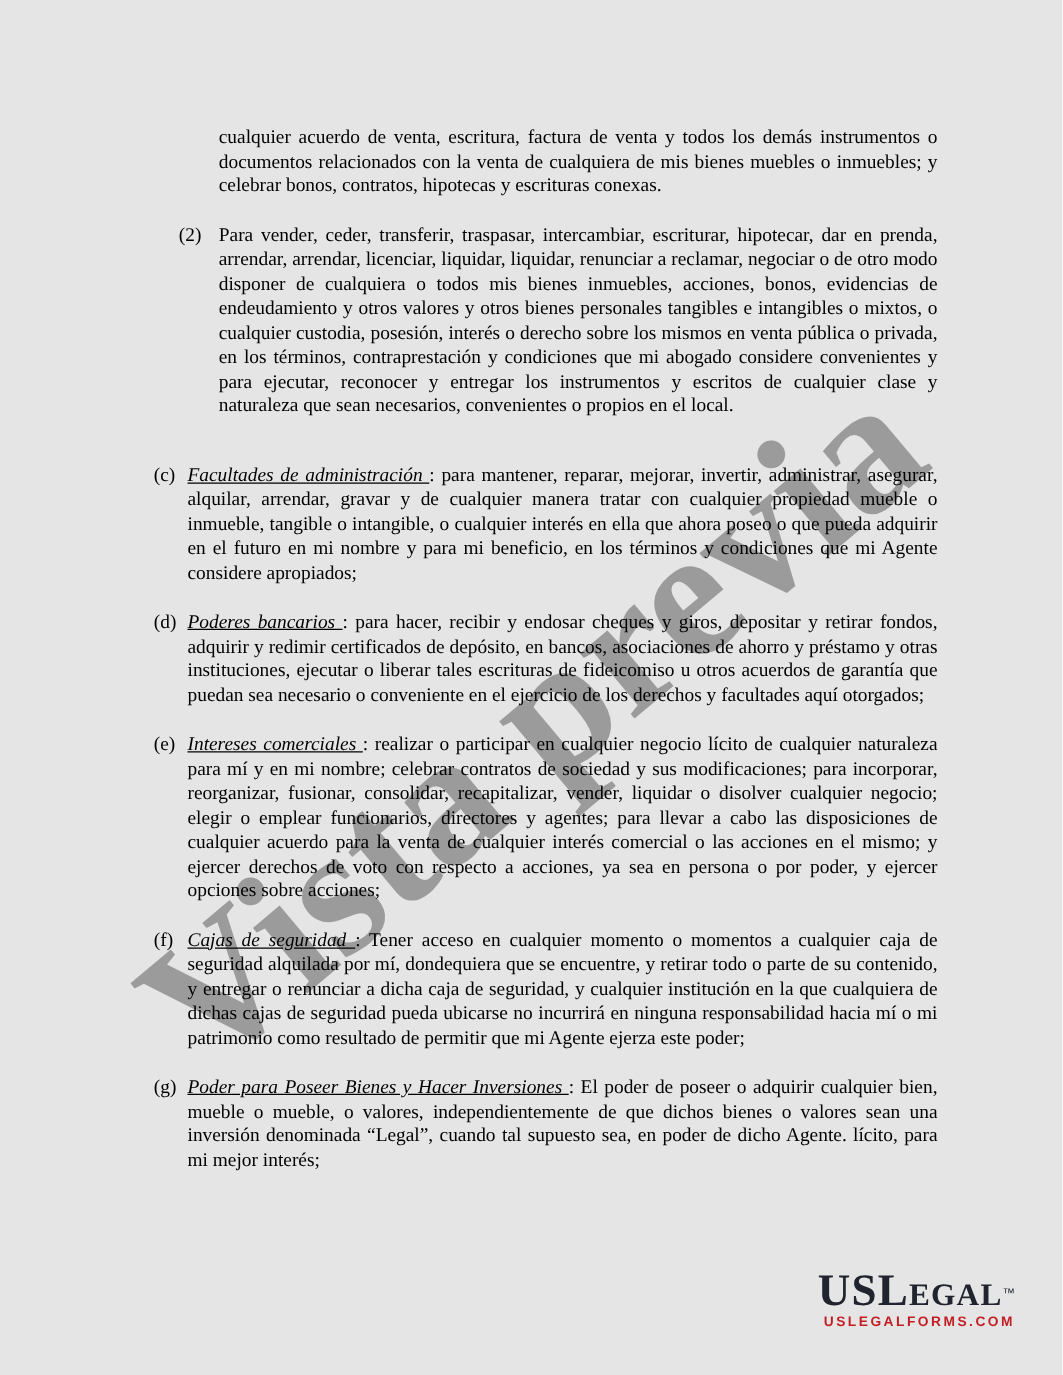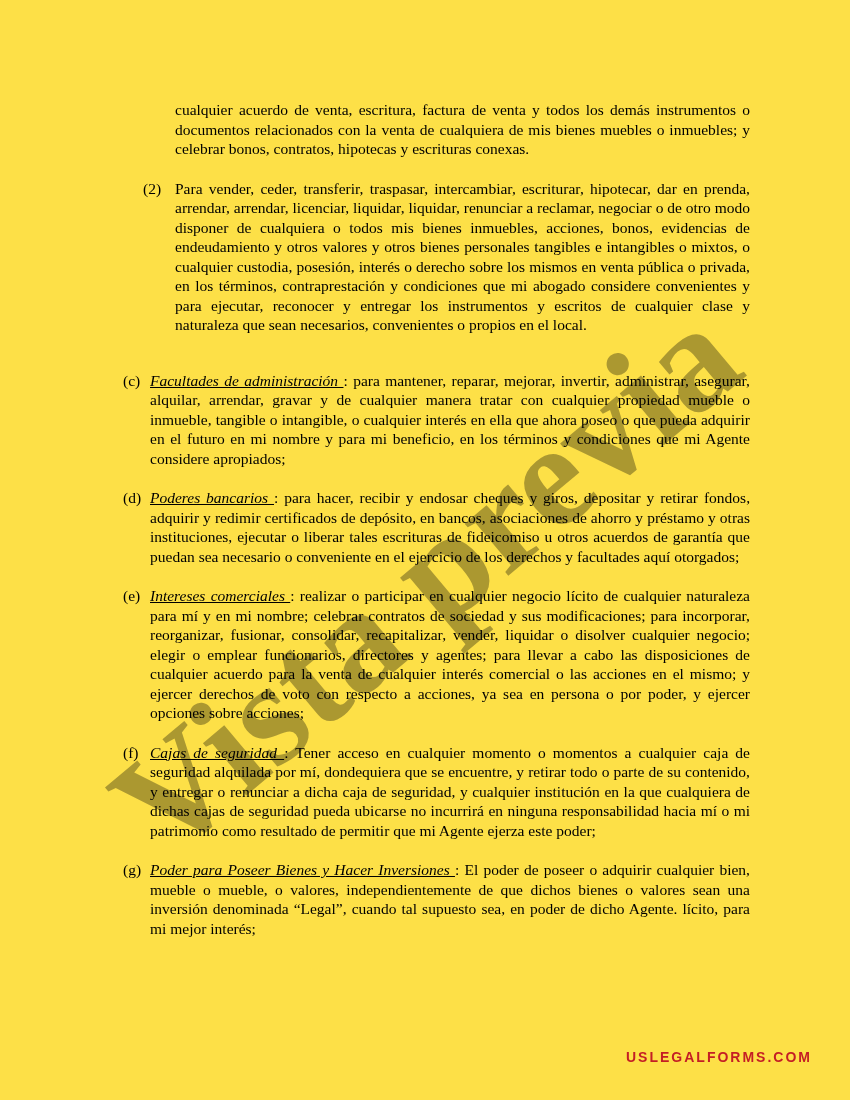--- a/index.html
+++ b/index.html
@@ -4,21 +4,21 @@
 <style>
   html, body { margin: 0; padding: 0; }
   body {
     width: 850px; height: 1100px;
     background: #ffffff;
     font-family: "Liberation Serif", serif;
     color: #000;
     position: relative;
     overflow: hidden;
   }
-  .page { position: absolute; inset: 0; background: #fde047; }
+  .page { position: absolute; inset: 0; background: #e5e5e5; }
 
   .content {
     position: absolute;
     left: 123px; top: 100px;
     width: 627px;
     font-size: 15.5px;
     line-height: 19.5px;
     text-align: justify;
   }
   .para { position: relative; margin-bottom: 20px; }
@@ -61,21 +61,21 @@
   .logo .tm {
     font-size: 10px;
     vertical-align: super;
     color: #20242f;
     font-family: "Liberation Sans", sans-serif;
   }
   .logo .tagline {
     margin-top: 3px;
     font-family: "Liberation Sans", sans-serif;
     font-weight: bold;
-    font-size: 14px;
+    font-size: 11px;
     letter-spacing: 2px;
     color: #c41e25;
   }
 </style>
 </head>
 <body>
 
 <div class="page">
 
   <div class="content">
@@ -114,16 +114,19 @@
       <span class="heading">Poder para Poseer Bienes y Hacer Inversiones </span><span>: El poder de poseer o adquirir cualquier bien, mueble o mueble, o valores, independientemente de que dichos bienes o valores sean una inversión denominada “Legal”, cuando tal supuesto sea, en poder de dicho Agente. lícito, para mi mejor interés;</span>
     </div>
 
   </div>
 
   <div class="watermark">
     <span>Vista previa</span>
   </div>
 
   <div class="logo">
+    <div>
+      <span class="brand">USLegal</span><span class="tm">™</span>
+    </div>
     <div class="tagline">USLEGALFORMS.COM</div>
   </div>
 
 </div>
 
 </body></html>

